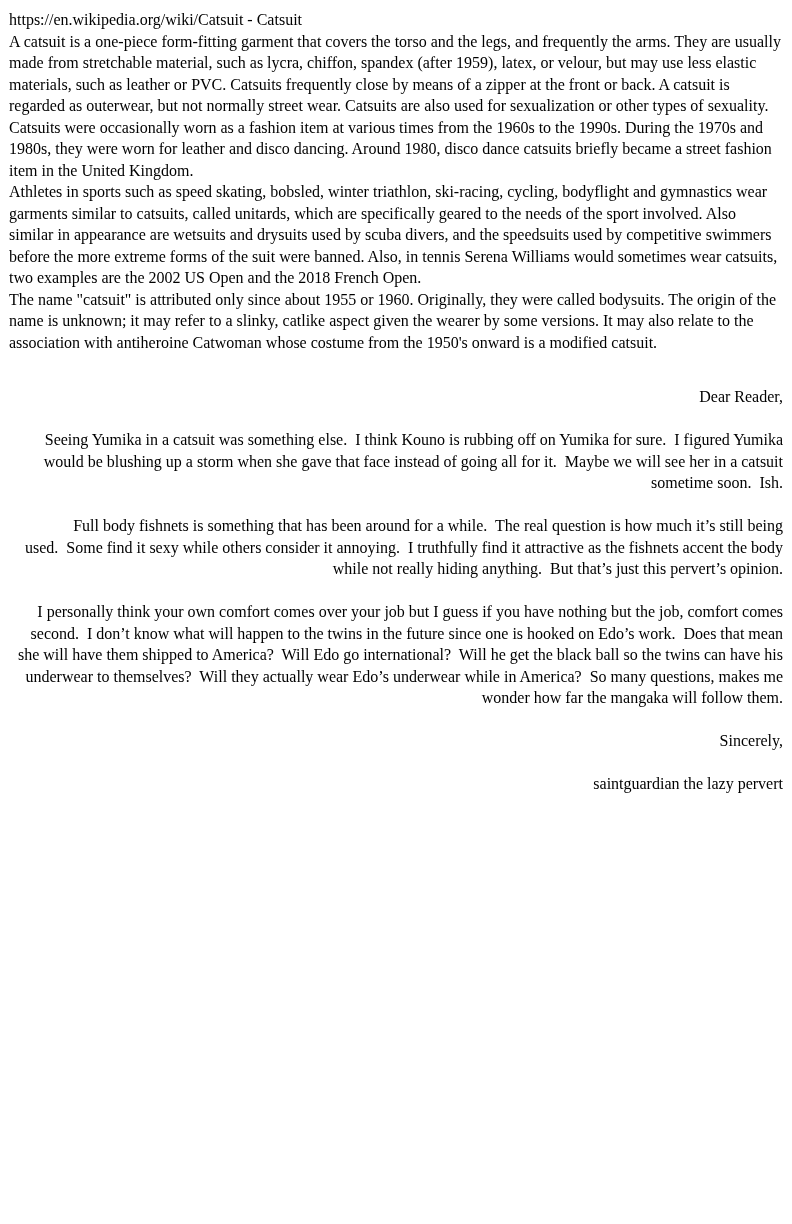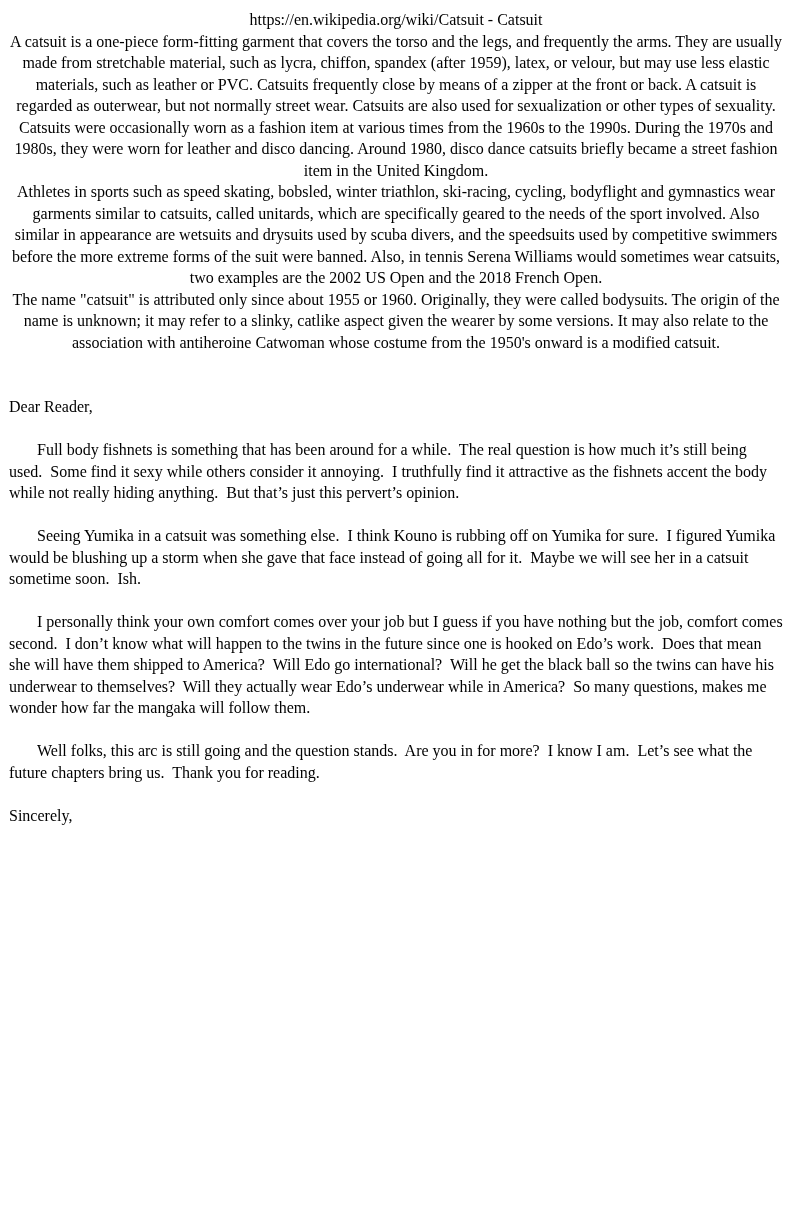--- a/index.html
+++ b/index.html
@@ -16,25 +16,24 @@
     background: #ffffff;
     color: #000000;
     font-family: "Liberation Serif", serif;
     font-size: 16px;
     line-height: 21.5px;
     overflow: hidden;
   }
   .wiki-block p,
   .title-line {
     margin: 0;
-    text-align: center;
   }
   .letter-block {
-    margin-top: 43px;
-    text-align: left;
+    margin-top: 33px;
+    text-align: right;
   }
   .letter-block p {
     margin: 0 0 21.5px 0;
     white-space: pre-wrap; 
   }
   .letter-body-para {
     text-indent: 28px;    
   }
   .signature-line {
     margin: 0 !important;
@@ -50,22 +49,22 @@
   <div class="wiki-block">
     <p>A catsuit is a one-piece form-fitting garment that covers the torso and the legs, and frequently the arms. They are usually made from stretchable material, such as lycra, chiffon, spandex (after 1959), latex, or velour, but may use less elastic materials, such as leather or PVC. Catsuits frequently close by means of a zipper at the front or back. A catsuit is regarded as outerwear, but not normally street wear. Catsuits are also used for sexualization or other types of sexuality.</p>
     <p>Catsuits were occasionally worn as a fashion item at various times from the 1960s to the 1990s. During the 1970s and 1980s, they were worn for leather and disco dancing. Around 1980, disco dance catsuits briefly became a street fashion item in the United Kingdom.</p>
     <p>Athletes in sports such as speed skating, bobsled, winter triathlon, ski-racing, cycling, bodyflight and gymnastics wear garments similar to catsuits, called unitards, which are specifically geared to the needs of the sport involved. Also similar in appearance are wetsuits and drysuits used by scuba divers, and the speedsuits used by competitive swimmers before the more extreme forms of the suit were banned. Also, in tennis Serena Williams would sometimes wear catsuits, two examples are the 2002 US Open and the 2018 French Open.</p>
     <p>The name "catsuit" is attributed only since about 1955 or 1960. Originally, they were called bodysuits. The origin of the name is unknown; it may refer to a slinky, catlike aspect given the wearer by some versions. It may also relate to the association with antiheroine Catwoman whose costume from the 1950's onward is a modified catsuit.</p>
   </div>
 
   <div class="letter-block">
     <p class="letter-salutation">Dear Reader,</p>
 
+    <p class="letter-body-para">Seeing Yumika in a catsuit was something else.  I think Kouno is rubbing off on Yumika for sure.  I figured Yumika would be blushing up a storm when she gave that face instead of going all for it.  Maybe we will see her in a catsuit sometime soon.  Ish.</p>
     <p class="letter-body-para">Full body fishnets is something that has been around for a while.  The real question is how much it’s still being used.  Some find it sexy while others consider it annoying.  I truthfully find it attractive as the fishnets accent the body while not really hiding anything.  But that’s just this pervert’s opinion.</p>
-    <p class="letter-body-para">Seeing Yumika in a catsuit was something else.  I think Kouno is rubbing off on Yumika for sure.  I figured Yumika would be blushing up a storm when she gave that face instead of going all for it.  Maybe we will see her in a catsuit sometime soon.  Ish.</p>
     <p class="letter-body-para">I personally think your own comfort comes over your job but I guess if you have nothing but the job, comfort comes second.  I don’t know what will happen to the twins in the future since one is hooked on Edo’s work.  Does that mean she will have them shipped to America?  Will Edo go international?  Will he get the black ball so the twins can have his underwear to themselves?  Will they actually wear Edo’s underwear while in America?  So many questions, makes me wonder how far the mangaka will follow them.</p>
-    <p class="letter-body-para">Well folks, this arc is still going and the question stands.  Are you in for more?  I know I am.  Let’s see what the future chapters bring us.  Thank you for reading.</p>
 
     <p class="letter-closing">Sincerely,</p>
 
+    <p class="signature-line">saintguardian the lazy pervert</p>
   </div>
 
 </div>
 
 </body></html>

